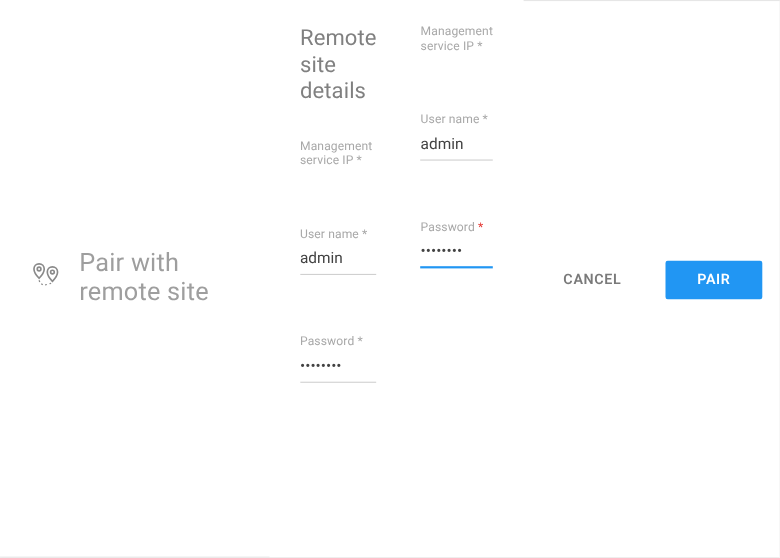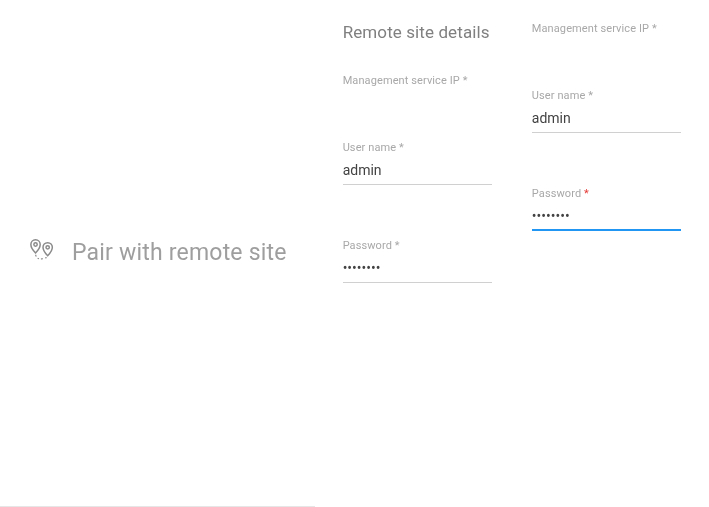--- a/index.html
+++ b/index.html
@@ -3,21 +3,21 @@
   <meta charset="utf-8">
   <style>
     * { box-sizing: border-box; margin: 0; padding: 0; }
     body { font-family: -apple-system, BlinkMacSystemFont, "Segoe UI", Roboto, Helvetica, Arial, sans-serif; background: #f5f5f5; width: 709px; height: 507px; overflow: hidden; }
     .dialog { width: 709px; height: 507px; background: #fff; display: flex; flex-direction: row; box-shadow: 0 0 3px rgba(0,0,0,0.25); position: relative; }
     .header { display: flex; align-items: center; padding: 16px 28px 18px 28px; border-bottom: 1px solid #e6e6e6; }
     .header .title { font-size: 23px; font-weight: 400; color: #9e9e9e; margin-left: 14px; letter-spacing: 0.2px; }
     .icon-pair svg { width: 30px; height: 28px; display: block; }
     .content { flex: 1; display: flex; padding: 22px 28px 0 28px; gap: 40px; }
     .column { flex: 1; }
-    .section-title { font-size: 17px; color: #808080; font-weight: 400; margin-bottom: 32px; letter-spacing: 0.1px; }
+    .section-title { font-size: 20px; color: #808080; font-weight: 400; margin-bottom: 32px; letter-spacing: 0.1px; }
     .field { margin-bottom: 54px; }
     .field-label { font-size: 11px; color: #a8a8a8; display: block; margin-bottom: 4px; letter-spacing: 0.1px; }
     .field-label .req { color: #a8a8a8; }
     .field-label .req-red { color: #e53935; }
     .field-input { width: 100%; border: none; border-bottom: 1px solid #d0d0d0; font-size: 14px; color: #424242; padding: 4px 0 6px 0; outline: none; background: transparent; font-family: inherit; }
     .field-input.focused { border-bottom: 2px solid #2196f3; padding-bottom: 5px; }
     .footer { border-top: 1px solid #e6e6e6; padding: 14px 16px; display: flex; justify-content: flex-end; align-items: center; gap: 20px; }
     .btn { font-size: 13px; font-weight: 600; letter-spacing: 0.6px; padding: 10px 20px; border: none; cursor: pointer; font-family: inherit; text-transform: uppercase; border-radius: 2px; }
     .btn-text { background: transparent; color: #7a7a7a; }
     .btn-primary { background: #2196f3; color: #fff; min-width: 88px; }
@@ -71,13 +71,17 @@
       </div>
 
       <div class="field">
         <label class="field-label"><span>Password</span><span class="req-red"> *</span></label>
         <input class="field-input focused" type="password" value="••••••••" style="">
       </div>
     </div>
 
   </div>
 
+  <div class="footer">
+    <button class="btn btn-text">CANCEL</button>
+    <button class="btn btn-primary">PAIR</button>
+  </div>
 </div>
 
 </body></html>

